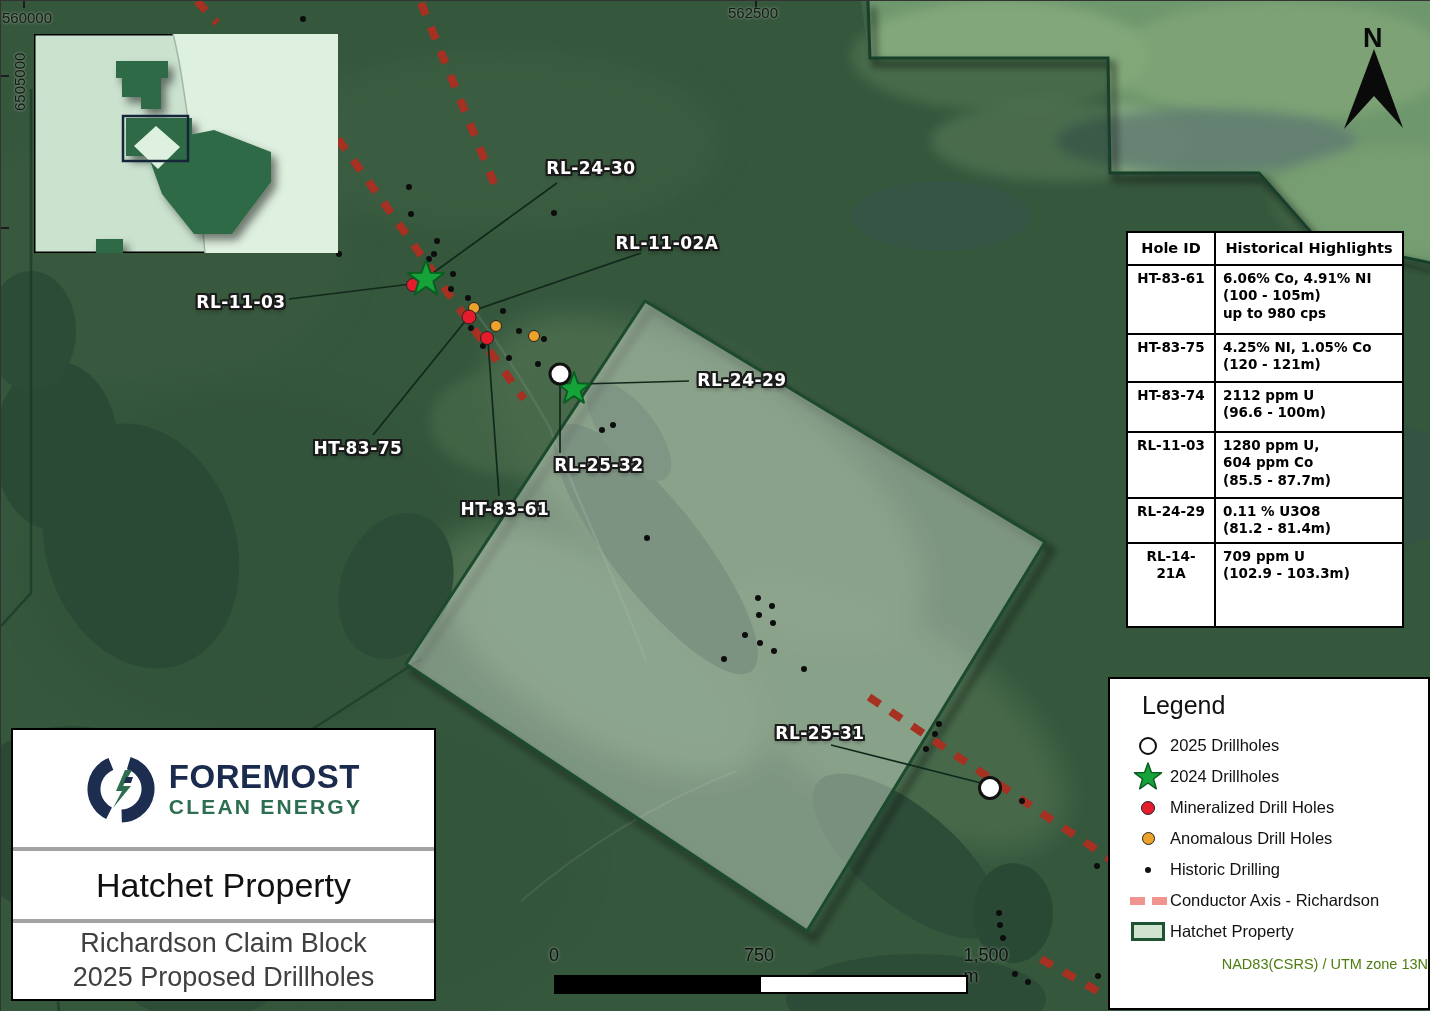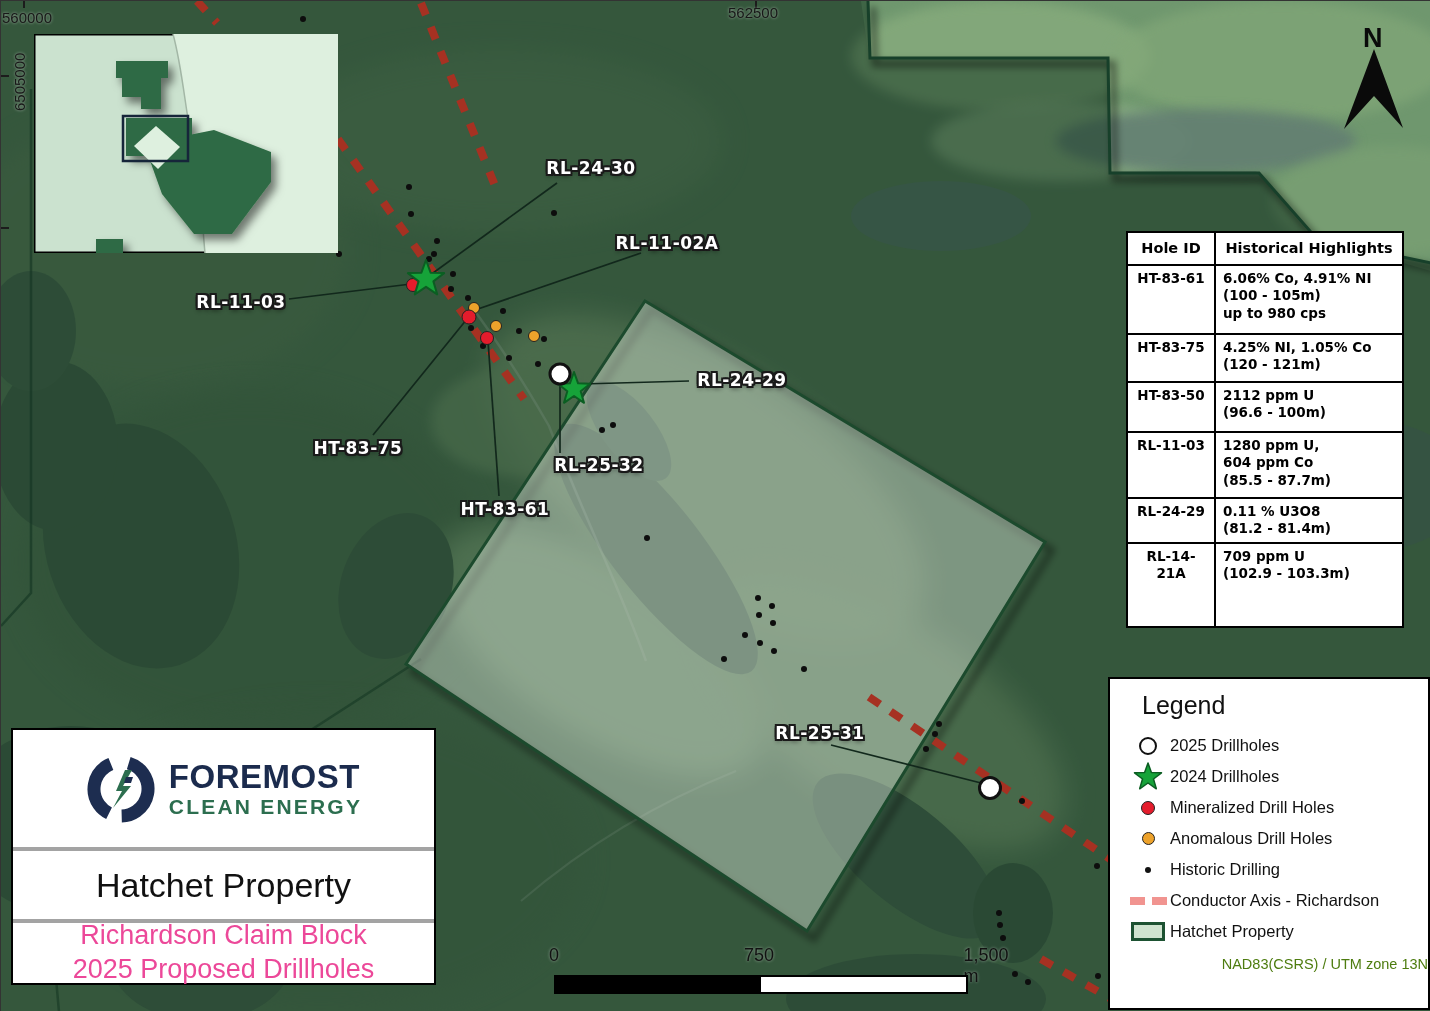--- a/index.html
+++ b/index.html
@@ -23,21 +23,21 @@
   .title-block{position:absolute;left:10px;top:727px;width:425px;background:#fff;
     border:2px solid #000;box-sizing:border-box;}
   .tb-row{border-bottom:4px solid #a3a3a3;display:flex;align-items:center;justify-content:center;
     flex-direction:column;box-sizing:border-box;}
   .tb-row:last-child{border-bottom:none;}
   .tb-logo{height:121px;flex-direction:row;gap:12px;}
   .logo-text{display:flex;flex-direction:column;line-height:1;}
   .logo-fore{font-size:33px;font-weight:800;color:#1b2b4d;letter-spacing:.5px;}
   .logo-clean{font-size:21px;font-weight:800;color:#2c6e4f;letter-spacing:2.2px;margin-top:3px;}
   .tb-property{height:72px;font-size:34px;color:#111;}
-  .tb-sub{height:60px;font-size:27px;color:#ec4899;line-height:1.25;}
+  .tb-sub{height:76px;font-size:27px;color:#404040;line-height:1.25;}
   
   .holes-table{position:absolute;left:1125px;top:230px;border-collapse:collapse;background:#fff;
     font-family:"DejaVu Sans",sans-serif;font-weight:bold;color:#000;}
   .holes-table th,.holes-table td{border:2px solid #000;padding:4px 7px;vertical-align:top;
     font-size:13.5px;line-height:1.3;}
   .holes-table th{font-size:14.5px;text-align:center;padding:6px 7px;}
   .holes-table td.hole-id{width:72px;text-align:center;}
   .holes-table td.highlight{width:172px;white-space:pre-line;}
   
   .legend{position:absolute;left:1107px;top:676px;width:322px;height:333px;background:#fff;
@@ -277,21 +277,21 @@
         <td class="highlight">6.06% Co, 4.91% NI
 (100 - 105m)
 up to 980 cps</td>
       </tr>
       <tr style="height:48px">
         <td class="hole-id">HT-83-75</td>
         <td class="highlight">4.25% NI, 1.05% Co
 (120 - 121m)</td>
       </tr>
       <tr style="height:50px">
-        <td class="hole-id">HT-83-50</td>
+        <td class="hole-id">HT-83-74</td>
         <td class="highlight">2112 ppm U
 (96.6 - 100m)</td>
       </tr>
       <tr style="height:66px">
         <td class="hole-id">RL-11-03</td>
         <td class="highlight">1280 ppm U,
 604 ppm Co
 (85.5 - 87.7m)</td>
       </tr>
       <tr style="height:45px">

